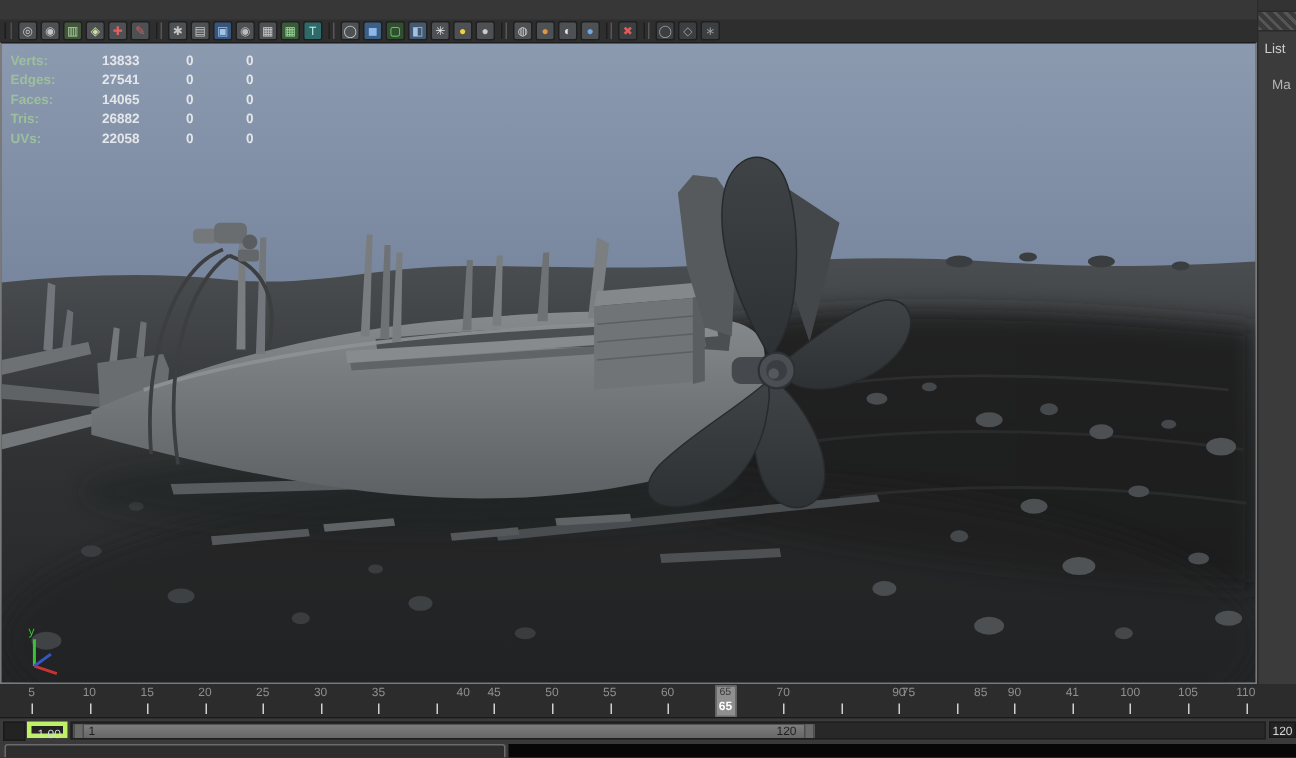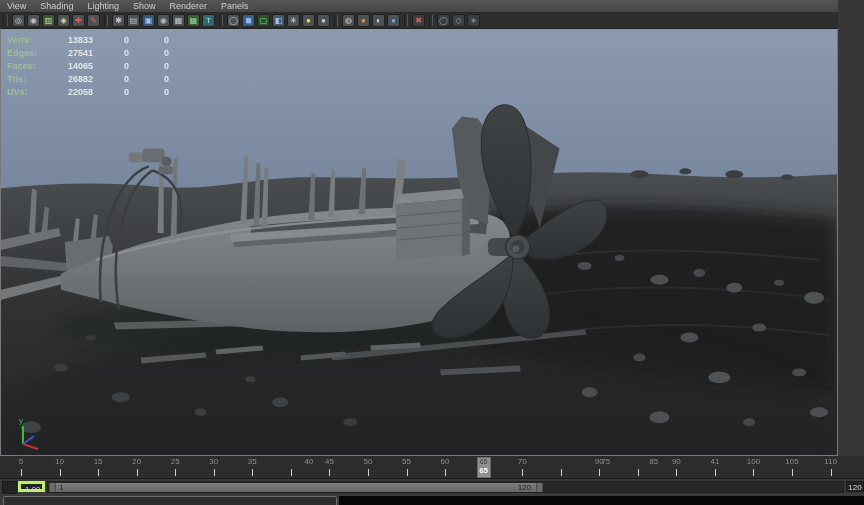--- a/index.html
+++ b/index.html
@@ -61,28 +61,20 @@
   .cmdline{position:absolute;left:0;top:495px;width:864px;height:10px;background:#3a3a3a;}
   .cmd-input{position:absolute;left:3px;top:1px;width:334px;height:12px;background:#2d2d2d;
              border:1px solid #6a6a6a;border-radius:2px;box-sizing:border-box;}
   .cmd-result{position:absolute;left:339px;top:1px;width:525px;height:12px;background:#070707;}
 </style>
 </head>
 <body>
 
 <div id="app">
 
-  <div class="menubar">
-      <span class="menu-item">View</span>
-      <span class="menu-item">Shading</span>
-      <span class="menu-item">Lighting</span>
-      <span class="menu-item">Show</span>
-      <span class="menu-item">Renderer</span>
-      <span class="menu-item">Panels</span>
-    </div>
 
   <div class="iconbar">
     <div class="tbgrip"></div>
   <div class="tbicon" style="background: rgb(78, 81, 84); color: rgb(207, 207, 207);">◎</div>
       <div class="tbicon" style="background: rgb(78, 81, 84); color: rgb(197, 197, 197);">◉</div>
       <div class="tbicon" style="background: rgb(64, 87, 60); color: rgb(185, 217, 160);">▥</div>
       <div class="tbicon" style="background: rgb(78, 81, 84); color: rgb(207, 224, 160);">◈</div>
       <div class="tbicon" style="background: rgb(78, 81, 84); color: rgb(224, 96, 96);">✚</div>
       <div class="tbicon" style="background: rgb(78, 81, 84); color: rgb(224, 91, 91);">✎</div>
       <div class="tbsep"></div>
@@ -282,20 +274,26 @@
         </div>
         <div class="hud-row">
           <span class="hud-label">UVs:</span>
           <span class="hud-val">22058</span>
           <span class="hud-z1">0</span>
           <span class="hud-z2">0</span>
         </div>
       </div>
   </div>
 
+  <div class="rpanel">
+    <div class="rpanel-top"></div>
+    <div class="rpanel-hatch"></div>
+    <div class="rpanel-menu">List</div>
+    <div class="rpanel-tab">Ma</div>
+  </div>
 
   <div class="ruler">
 
   <span class="rl-label" style="left: 12px;">5</span>
       <div class="rl-tick" style="left: 21px;"></div>
       <span class="rl-label" style="left: 50.55px;">10</span>
       <div class="rl-tick" style="left: 59.55px;"></div>
       <span class="rl-label" style="left: 89.1px;">15</span>
       <div class="rl-tick" style="left: 98.1px;"></div>
       <span class="rl-label" style="left: 127.65px;">20</span>

